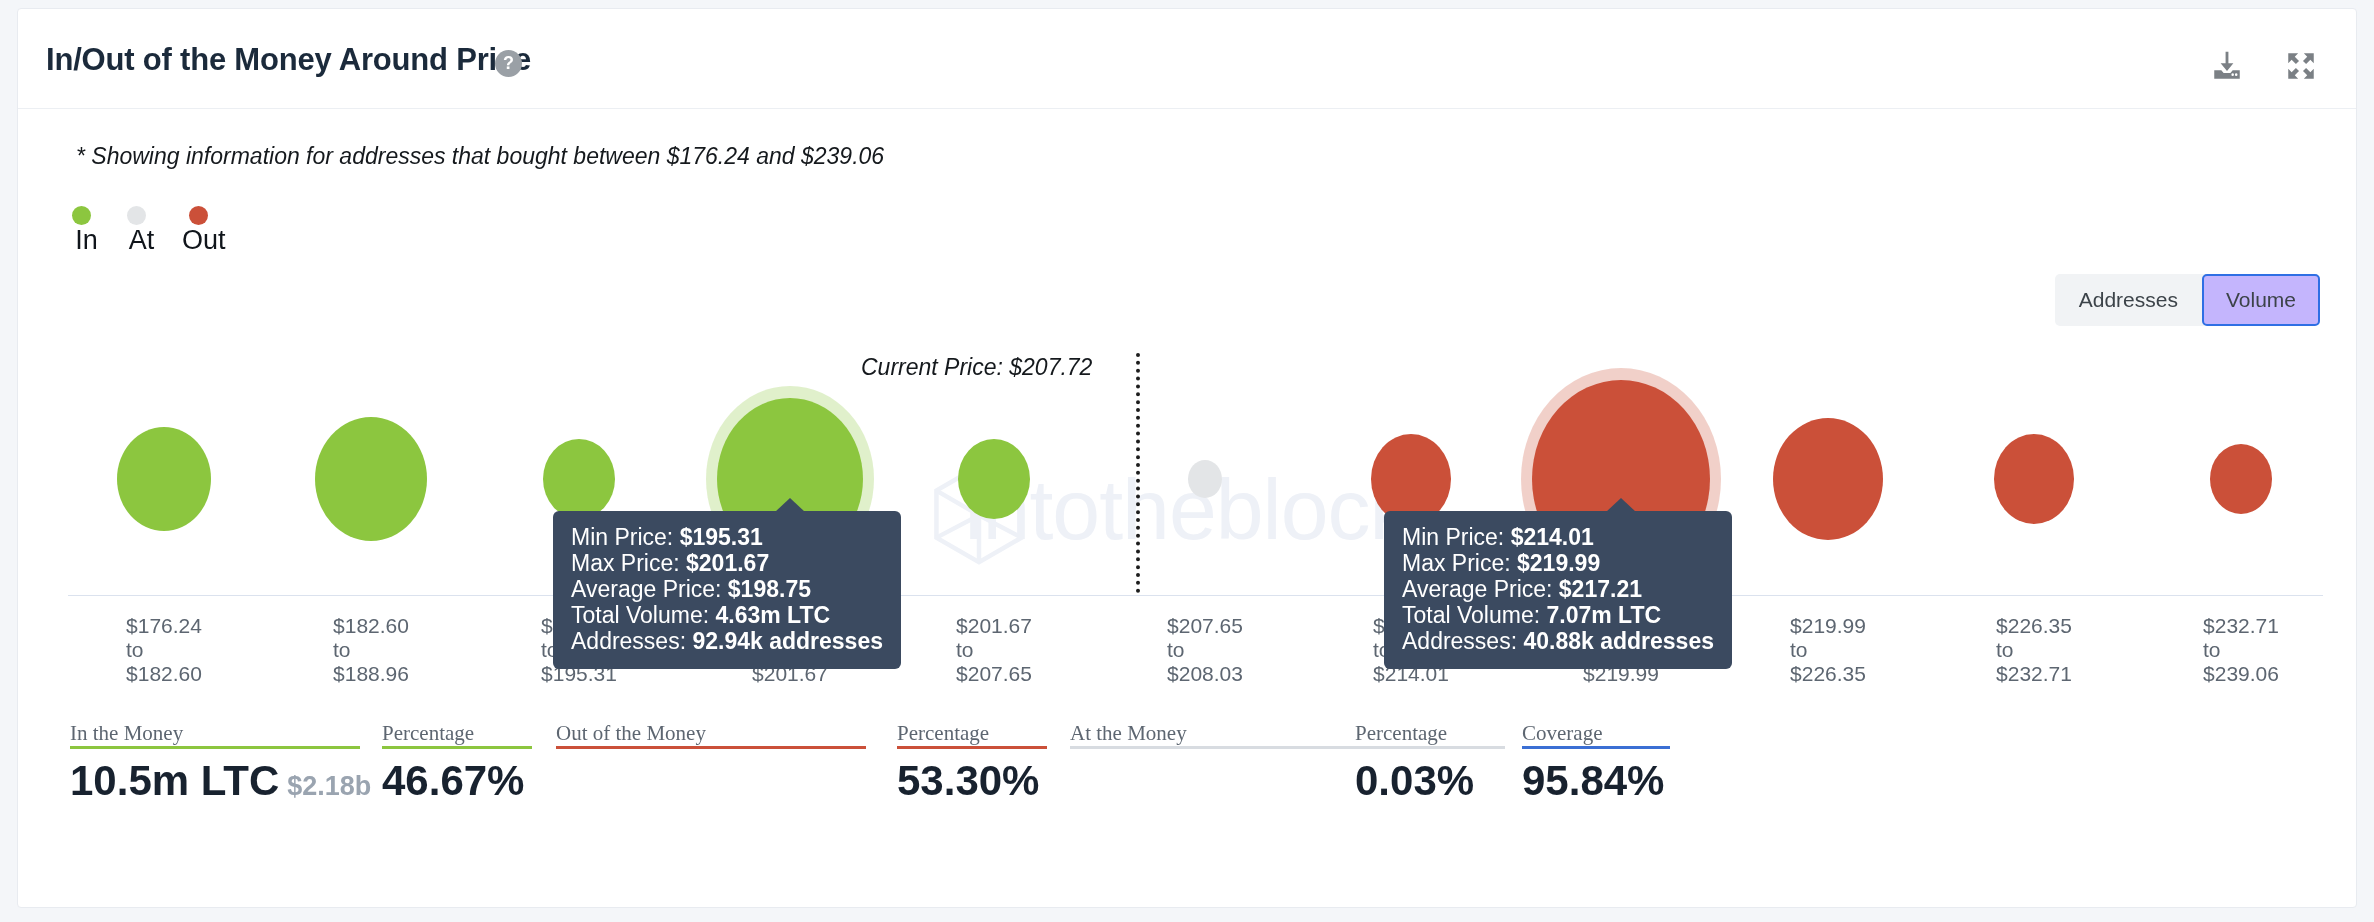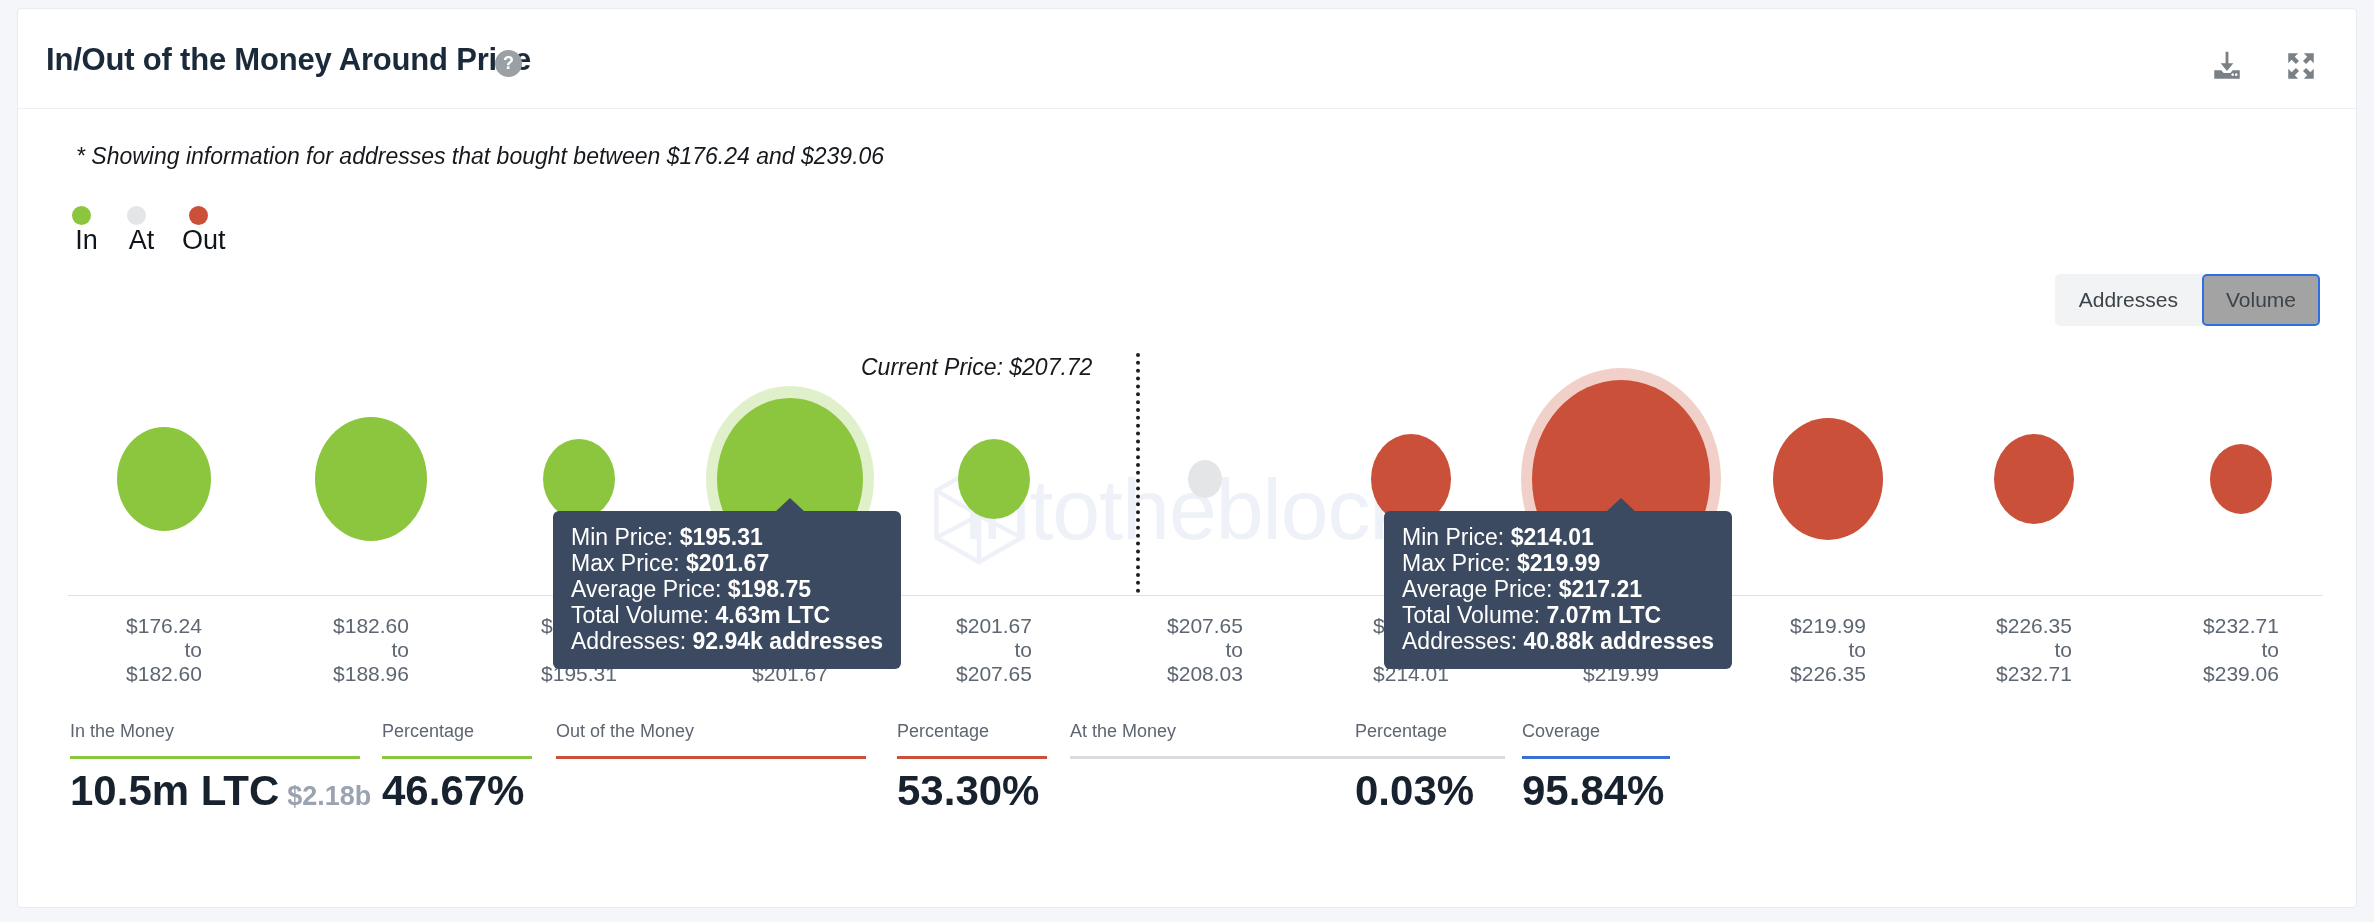--- a/index.html
+++ b/index.html
@@ -93,21 +93,21 @@
     color: #3c4349;
     padding: 12px 22px;
     border-radius: 5px;
     background: transparent;
     border: 2px solid transparent;
     cursor: pointer;
     font-family: "Liberation Sans", sans-serif;
     white-space: nowrap;
   }
   .toggle-btn.active {
-    background: #a3a3a3;
+    background: #c4b5fd;
     border: 2px solid #2f6fe4;
   }
 
   
   #plot {
     position: absolute;
     left: 0; top: 300px;
     width: 2340px; height: 400px;
   }
   #watermark {
@@ -156,21 +156,21 @@
   .halo {
     position: absolute;
     border-radius: 50%;
     transform: translate(-50%, -50%);
   }
 
   
   .tick {
     position: absolute;
     transform: translateX(-50%);
-    text-align: right;
+    text-align: left;
     font-size: 21px;
     line-height: 24px;
     color: #5d6671;
     white-space: nowrap;
   }
 
   
   .tooltip {
     position: absolute;
     background: #3b4a60;
@@ -197,24 +197,25 @@
   
   #stats {
     position: absolute;
     left: 0; top: 712px;
     width: 2340px;
     display: flex;
     align-items: flex-start;
   }
   .stat { position: absolute; }
   .stat-label {
-    font-size: 18px;
+    font-size: 21px;
     color: #5d6671;
     white-space: nowrap;
-    padding-bottom: 14px;
+    padding-bottom: 0;
+    font-family: Liberation Serif, serif;
   }
   .stat-rule { height: 3px; width: 100%; }
   .stat-value {
     margin-top: 8px;
     font-size: 42px;
     font-weight: bold;
     color: #18222f;
     white-space: nowrap;
   }
   .stat-sub {

